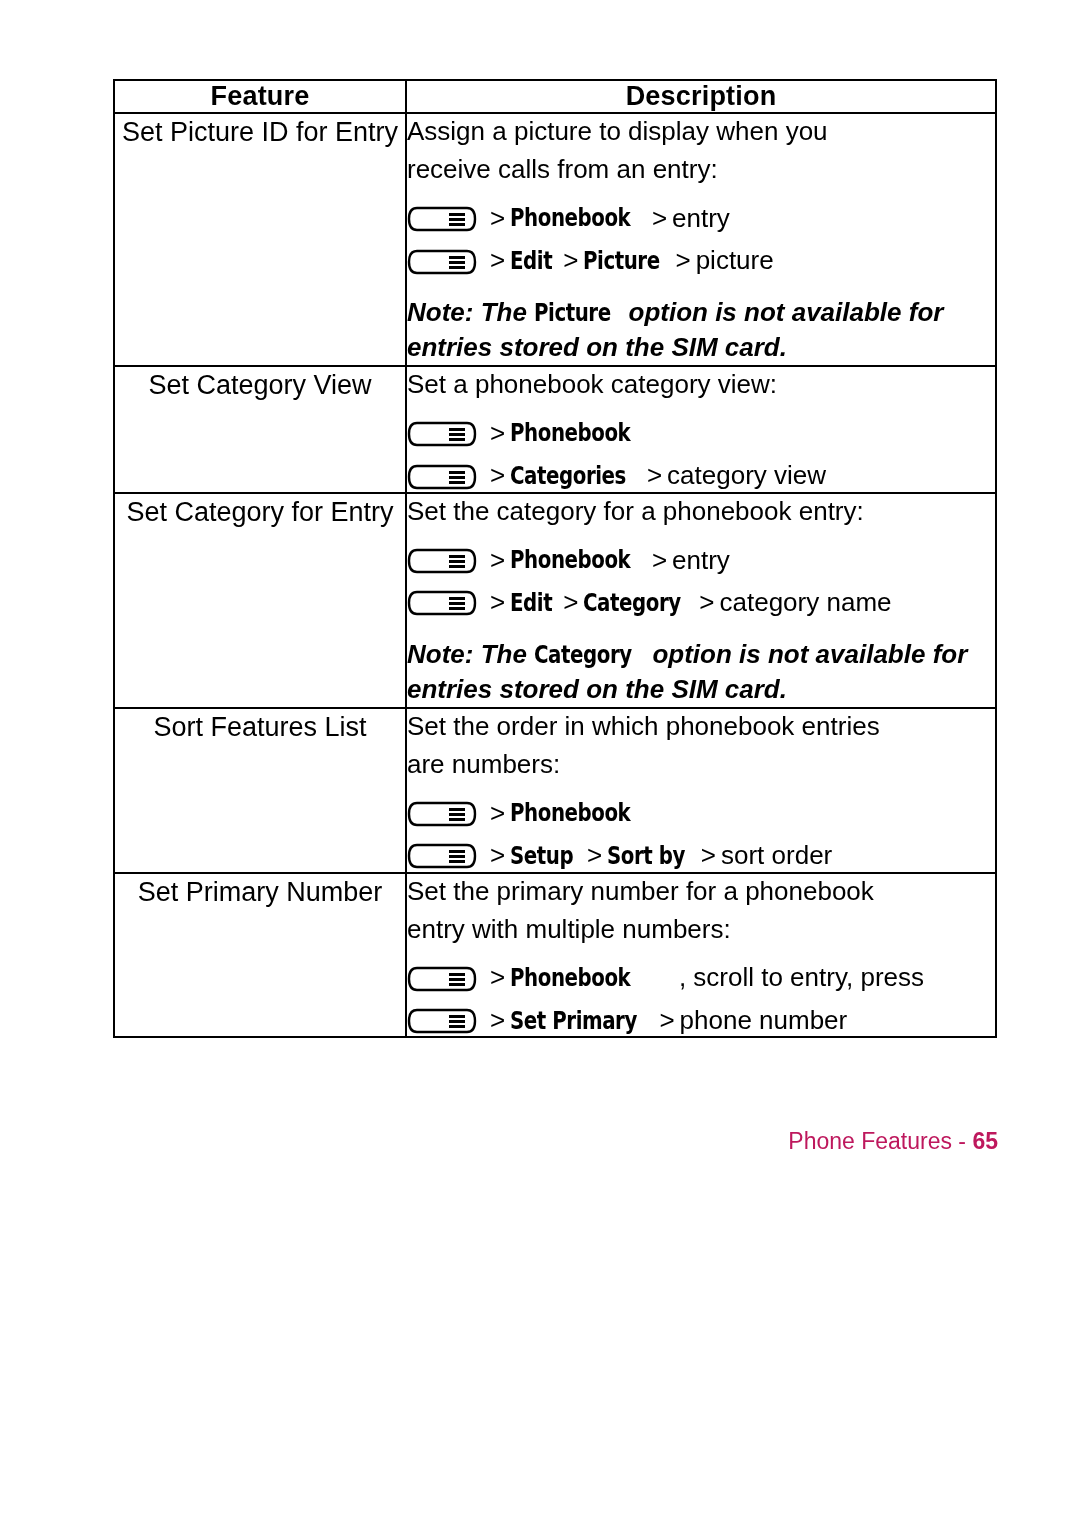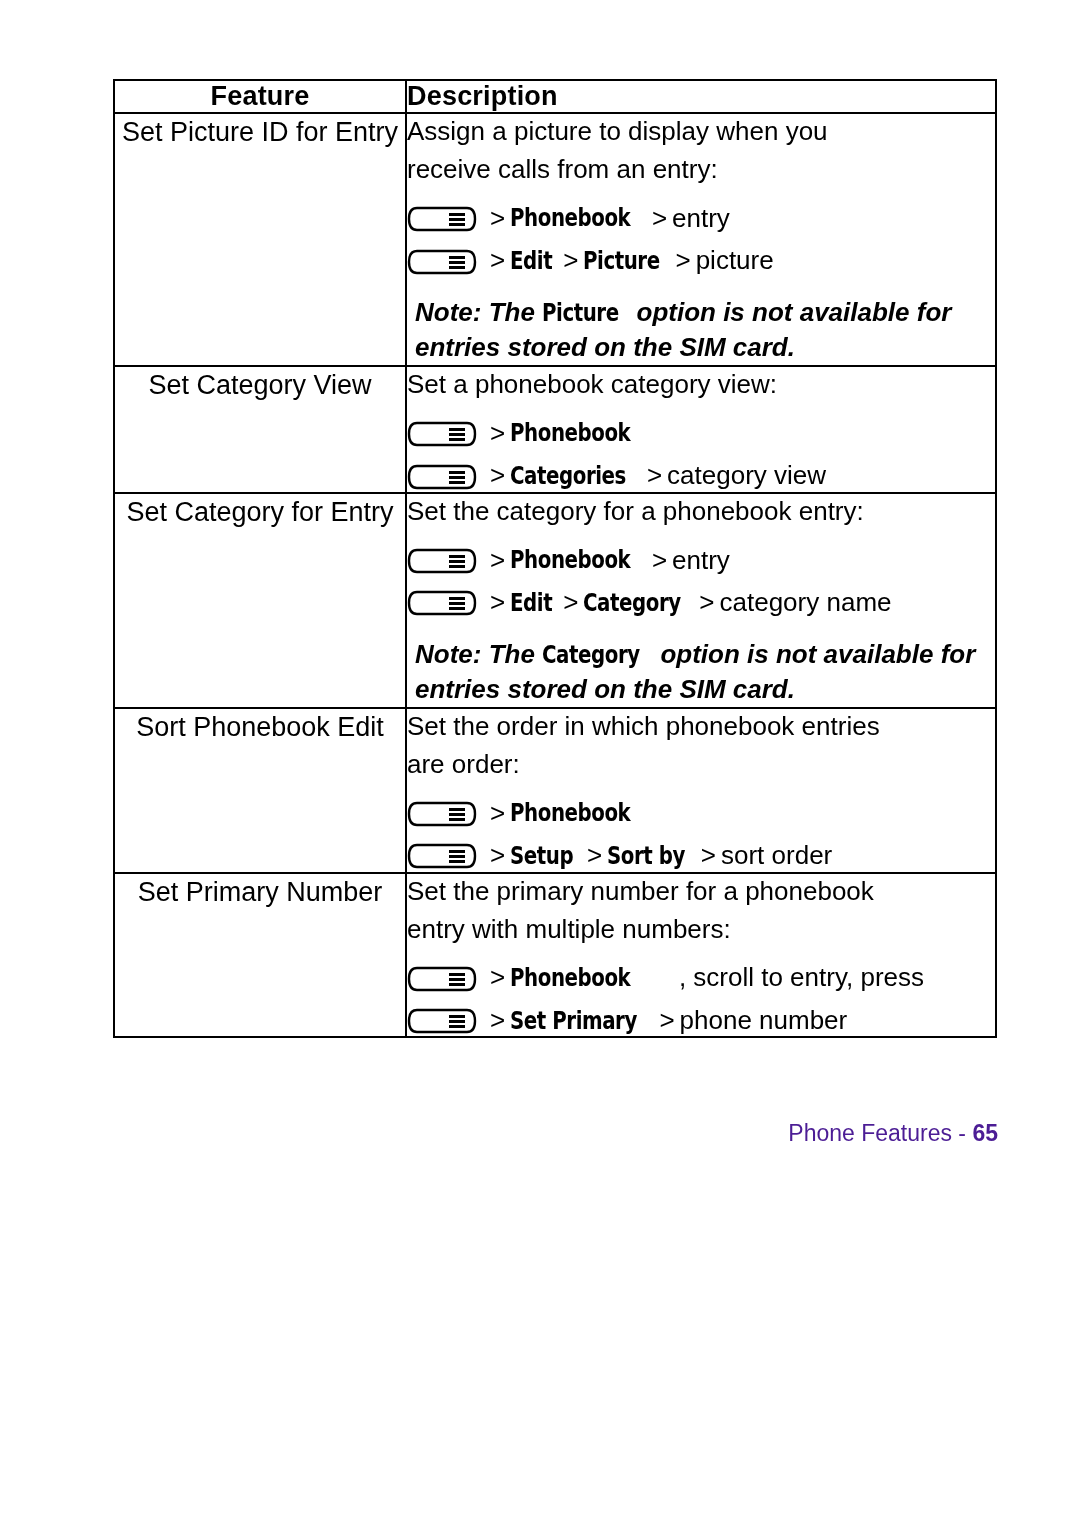--- a/index.html
+++ b/index.html
@@ -36,20 +36,21 @@
   }
   col.col-feature { width: 292px; }
   col.col-desc { width: 590px; }
 
   .hdr-cell {
     padding: 9px 0 10px 18px;
     font-weight: bold;
     font-size: 27px;
     line-height: 1.15;
     letter-spacing: 0.2px;
+    text-align: center;
   }
   .hdr-cell.center {
     text-align: center;
     padding-left: 0;
   }
   .feat-cell {
     padding: 12px 8px 14px 8px;
     font-weight: normal;
     font-size: 27px;
     line-height: 1.35;
@@ -73,21 +74,20 @@
   }
   .step-sub {
     margin-top: 10px;
   }
   .note {
     margin: 18px 0 0 0;
     font-size: 26px;
     font-style: italic;
     font-weight: bold;
     line-height: 1.35;
-    padding-left: 8px;
   }
   .note .plain {
     font-weight: bold;
     font-style: italic;
   }
   .menu-word {
     font-family: "DejaVu Sans", sans-serif;
     font-weight: bold;
     font-style: normal;
     font-stretch: condensed;
@@ -116,24 +116,24 @@
     width: 70px;
     height: 26px;
     margin-right: 8px;
     flex: 0 0 auto;
     position: relative;
     top: 1px;
   }
   .footer {
     position: absolute;
     right: 82px;
-    bottom: 76px;
+    bottom: 68px;
     font-size: 23px;
     font-weight: bold;
-    color: #4c1d95;
+    color: #be185d;
     margin-top: 40px;
   }
   .footer .fnum {
     font-weight: bold;
   }
   .footer .flabel {
     font-weight: normal;
   }
 </style>
 </head>
@@ -240,24 +240,24 @@
               <span class="menu-word">Edit</span>
               <span class="sep">&gt;</span>
               <span class="menu-word">Category</span>
               <span class="sep">&gt;</span>
               <span class="ital">category name</span>
             </div>
             <div class="note"><span class="plain">Note:</span> <span class="plain">The</span> <span class="menu-word">Category</span> <span class="plain">option is not available for entries stored on the SIM card.</span> </div>
           </td>
         </tr>
         <tr>
-          <td class="feat-cell">Sort Phonebook Edit</td>
+          <td class="feat-cell">Sort Features List</td>
           <td class="desc-cell">
             <div class="desc-line">Set the order in which phonebook entries</div>
-            <div class="desc-line">are order:</div>
+            <div class="desc-line">are numbers:</div>
             <div class="step">
               <span class="key-icon"><svg width="70" height="26" viewBox="0 0 70 26" xmlns="http://www.w3.org/2000/svg">
                   <path d="M10 2 L60 2 C66 2 68 7 68 13 C68 19 66 24 60 24 L10 24 C4 24 2 19 2 13 C2 7 4 2 10 2 Z" fill="none" stroke="#000" stroke-width="2.4"></path>
                   <rect x="42" y="7" width="16" height="3" fill="#000"></rect>
                   <rect x="42" y="12" width="16" height="3" fill="#000"></rect>
                   <rect x="42" y="17" width="16" height="3" fill="#000"></rect>
                 </svg></span>
               <span class="sep">&gt;</span>
               <span class="menu-word">Phonebook</span>
             </div>

